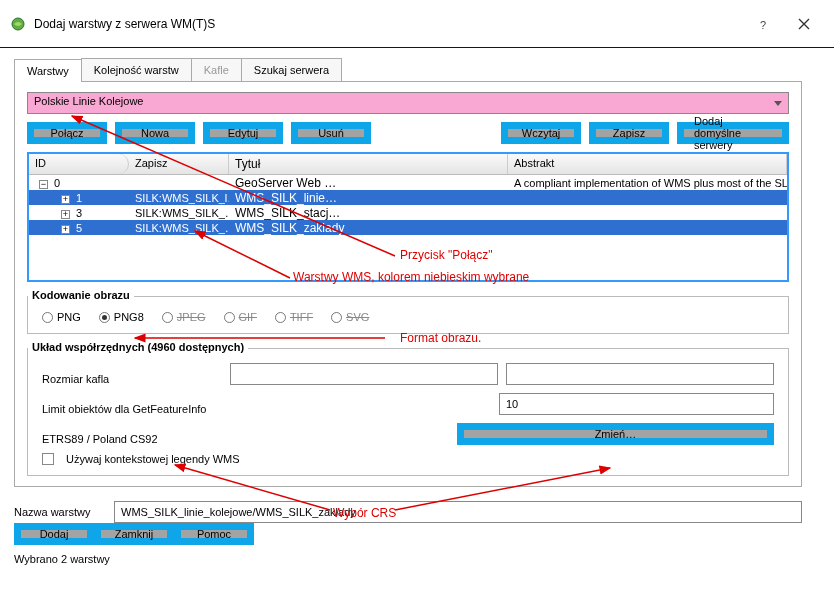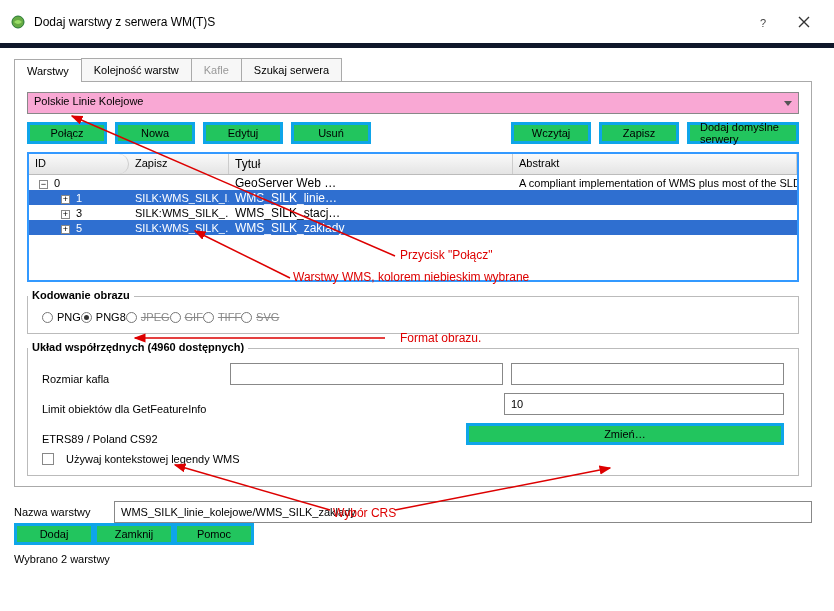--- a/index.html
+++ b/index.html
@@ -1,31 +1,31 @@
 <!DOCTYPE html>
 <html><head>
 <meta charset="utf-8">
 <style>
 * { box-sizing: border-box; font-family: Tahoma, Arial, sans-serif; font-size: 11px; }
 body { margin: 0; background: #fff; }
 .frame { width: 834px; height: 611px; position: relative; background: #fff; box-shadow: 0 5px 20px rgba(0,0,0,0.3); margin: 0; }
-.titlebar { height: 48px; display: flex; align-items: center; padding: 16px 10px; border-bottom: 5px solid #0f172a; }
+.titlebar { height: 48px; display: flex; align-items: center; padding: 16px 10px; border-bottom: 1px solid #0f172a; }
 .title-icon { width: 16px; height: 16px; margin-right: 8px; }
 .title { flex: 1; font-size: 12px; }
 .tb-btn { width: 40px; height: 30px; display: flex; align-items: center; justify-content: center; cursor: pointer; }
-.client { padding: 10px 22px 6px 14px; position: relative; }
+.client { padding: 10px 32px 6px 14px; position: relative; }
 .tabs { display: flex; margin-bottom: 0; }
 .tab { padding: 5px 12px; border: 1px solid #aaa; border-bottom: none; background: #f7f7f7; margin-right: -1px; cursor: pointer; position: relative; }
 .tab.active { background: #fff; top: 1px; z-index: 2; }
 .tab.disabled { color: #999; }
 .panel { border: 1px solid #aaa; padding: 10px 12px; margin-top: 0; }
 .combo { width: 100%; height: 22px; border: 1px solid #888; background: #f9a8d4; padding: 2px 20px 2px 6px; position: relative; }
 .combo::after { content: ""; position: absolute; right: 6px; top: 8px; border-left: 4px solid transparent; border-right: 4px solid transparent; border-top: 5px solid #555; }
 .btnrow { display: flex; gap: 8px; margin-top: 8px; }
-.btn { height: 22px; border: 3px solid #0ea5e9; background: #22c55e; padding: 0 10px; display: flex; align-items: center; justify-content: center; cursor: pointer; }
+.btn { height: 22px; border: 7px solid #0ea5e9; background: #a3a3a3; padding: 0 10px; display: flex; align-items: center; justify-content: center; cursor: pointer; }
 .btnrow .btn { width: 80px; }
 .spacer { flex: 1; }
 .grid { border: 2px solid #3399ff; margin-top: 8px; height: 130px; background: #fff; overflow: hidden; }
 .grid-head { display: flex; background: linear-gradient(#fafafa,#e4e4e4); border-bottom: 1px solid #bbb; }
 .gh { padding: 3px 6px; border-right: 1px solid #ccc; }
 .gh.id { width: 100px; border-radius: 10px; }
 .gh.name { width: 100px; }
 .gh.title { width: 100px; }
 .gh.abs { flex: 1; }
 .grid-body .row { display: flex; height: 15px; align-items: center; }
@@ -33,21 +33,21 @@
 .cell { padding: 0 6px; white-space: nowrap; overflow: hidden; }
 .cell.id { width: 100px; padding-left: 10px; }
 .cell.id2 { width: 100px; padding-left: 32px; }
 .cell.name { width: 100px; }
 .cell.title { width: 100px; }
 .cell.abs { flex: 1; }
 .expand { display: inline-block; width: 9px; height: 9px; border: 1px solid #888; background: #fff; color: #000; font-size: 9px; line-height: 7px; text-align: center; margin-right: 3px; }
 .row.sel .expand { color: #000; }
 .group { border: 1px solid #bbb; margin-top: 14px; padding: 14px 14px 10px 14px; position: relative; }
 .group-title { position: absolute; top: -8px; left: 0; background: #fff; padding: 0 4px; font-weight: bold; }
-.radios { display: flex; align-items: center; }
+.radios { display: flex; gap: 18px; align-items: center; }
 .radio { display: flex; align-items: center; gap: 4px; }
 .rcirc { width: 11px; height: 11px; border: 1px solid #777; border-radius: 50%; display: flex; align-items: center; justify-content: center; }
 .rcirc.on::after { content: ""; width: 5px; height: 5px; background: #333; border-radius: 50%; }
 .strike { text-decoration: line-through; color: #888; }
 .formrow { display: flex; align-items: flex-end; margin-bottom: 8px; gap: 8px; }
 .formrow label { width: 180px; }
 .input { flex: 1; height: 22px; border: 1px solid #888; padding: 2px 6px; background: #fff; }
 .chk { width: 12px; height: 12px; border: 1px solid #888; background: #fff; display: inline-block; margin-right: 4px; vertical-align: middle; }
 .footer-row { display: flex; align-items: center; margin-top: 14px; gap: 8px; }
 .footer-row label { width: 92px; }

